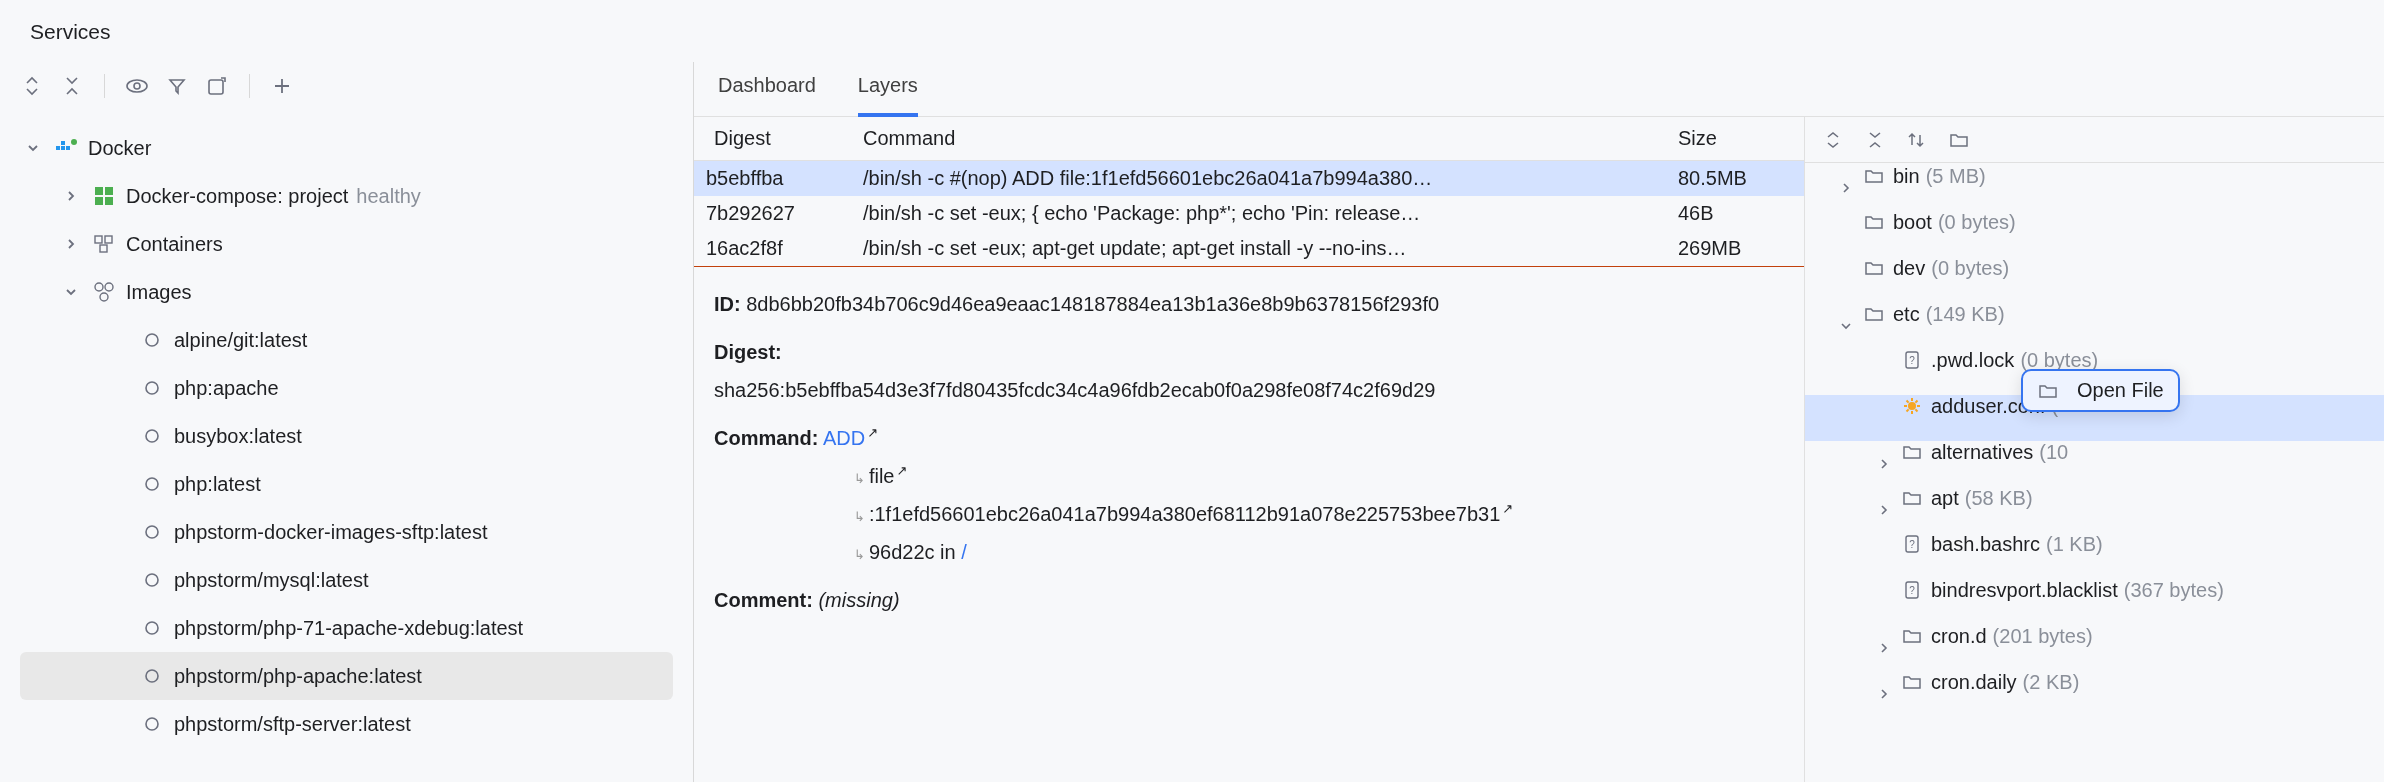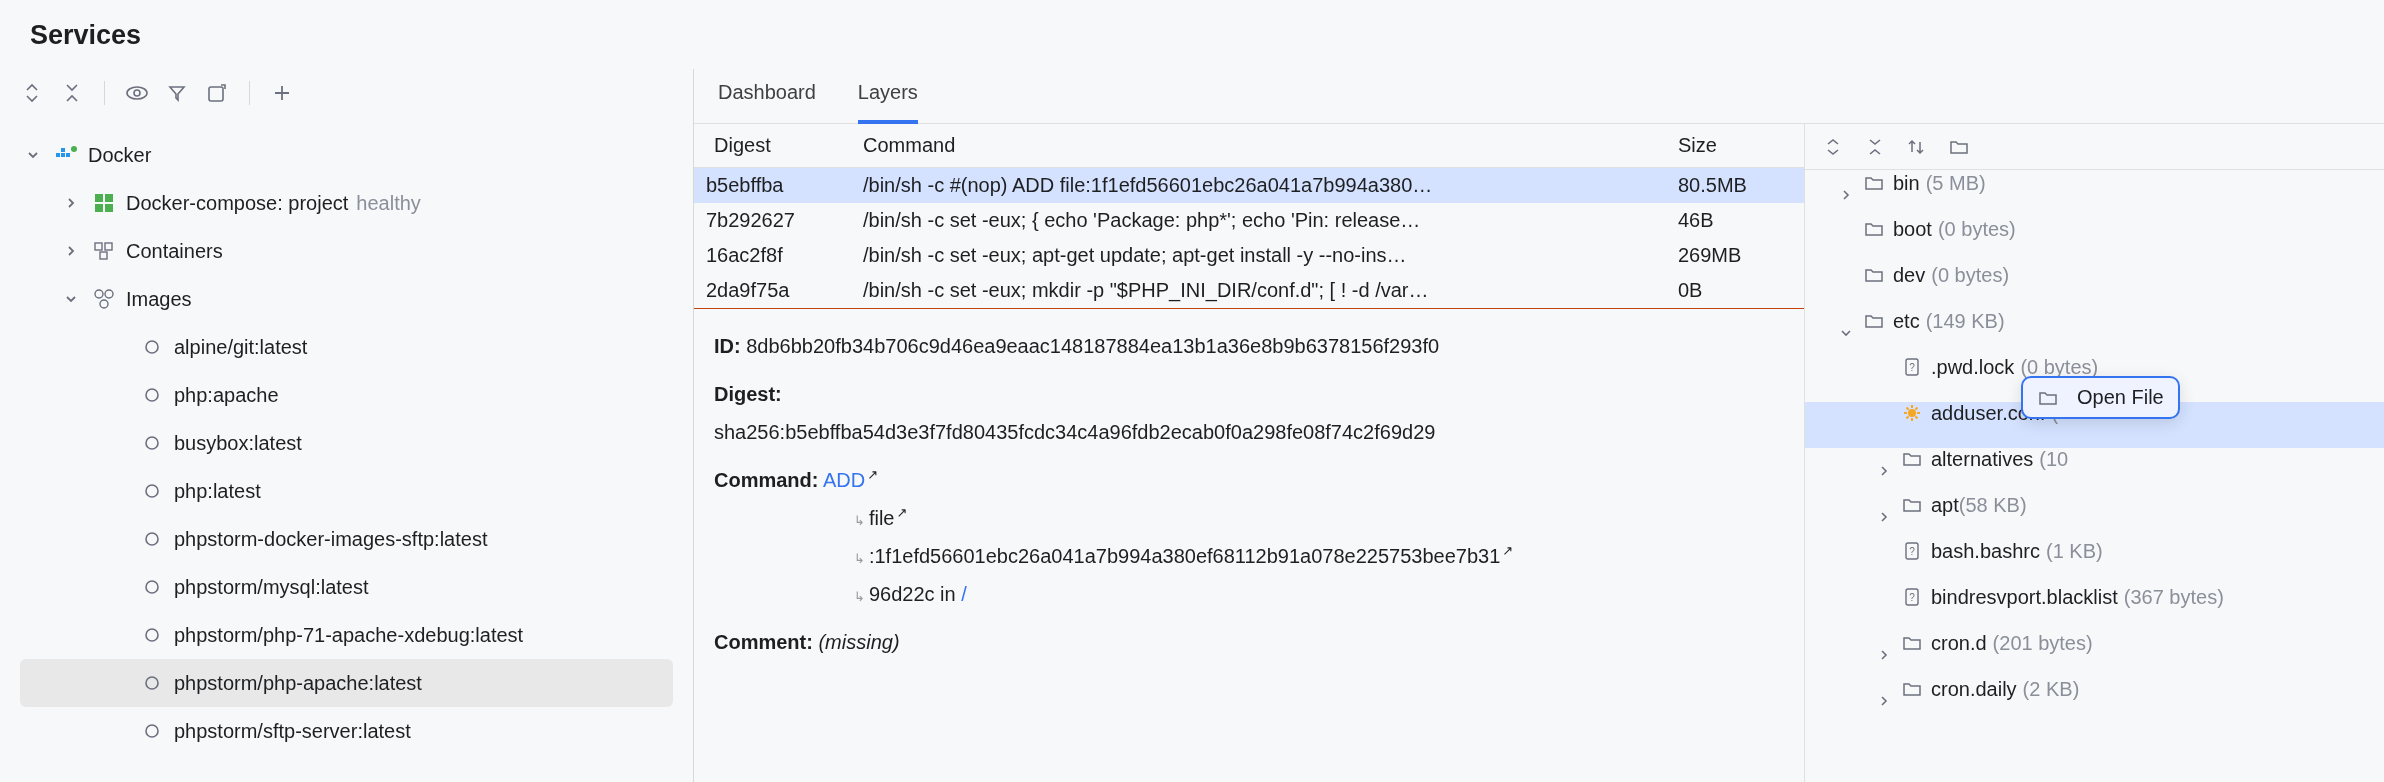--- a/index.html
+++ b/index.html
@@ -11,22 +11,22 @@
     body {
       background: #f7f8fa;
       width: 2384px;
       height: 782px;
       overflow: hidden;
       font-size: 20px;
       color: #1e1f22;
     }
     .header {
       padding: 20px 30px 18px 30px;
-      font-weight: 700;
-      font-size: 27px;
+      font-weight: 400;
+      font-size: 21px;
     }
     .main-container {
       display: flex;
       height: calc(100% - 60px);
     }
     .left-panel {
       width: 694px;
       border-right: 1px solid #d8d8d8;
       display: flex;
       flex-direction: column;
@@ -427,25 +427,20 @@
           <div class="table-row">
             <div class="td-digest">7b292627</div>
             <div class="td-command">/bin/sh -c set -eux; { echo 'Package: php*'; echo 'Pin: release…</div>
             <div class="td-size">46B</div>
           </div>
           <div class="table-row">
             <div class="td-digest">16ac2f8f</div>
             <div class="td-command">/bin/sh -c set -eux; apt-get update; apt-get install -y --no-ins…</div>
             <div class="td-size">269MB</div>
           </div>
-          <div class="table-row">
-            <div class="td-digest">2da9f75a</div>
-            <div class="td-command">/bin/sh -c set -eux; mkdir -p "$PHP_INI_DIR/conf.d"; [ ! -d /var…</div>
-            <div class="td-size">0B</div>
-          </div>
         </div>
 
         <div class="details">
           <div>
             <strong>ID:</strong>
             <span>8db6bb20fb34b706c9d46ea9eaac148187884ea13b1a36e8b9b6378156f293f0</span>
           </div>
           <div style="margin-top:10px">
             <strong>Digest:</strong>
           </div>
@@ -579,21 +574,21 @@
                 <svg width="10" height="10" viewBox="0 0 10 10">
                   <path d="M3 1 L7 5 L3 9" stroke="#6c707e" stroke-width="1.6" fill="none"></path>
                 </svg>
               </span>
               <span class="folder-icon">
                 <svg width="20" height="16" viewBox="0 0 20 16">
                   <path d="M2 3 L7 3 L9 5 L18 5 L18 14 L2 14 Z" stroke="#6c707e" stroke-width="1.5" fill="none"></path>
                 </svg>
               </span>
               <span>apt</span>
-              <span class="muted" style="">(58 KB)</span>
+              <span class="muted" style="margin-left:6px">(58 KB)</span>
             </div>
             <div class="file-row lvl-b">
               <span class="file-chevron"></span>
               <span class="folder-icon">
                 <svg width="18" height="20" viewBox="0 0 18 20">
                   <rect x="3" y="2" width="12" height="16" rx="2" stroke="#6c707e" stroke-width="1.4" fill="none"></rect>
                   <text x="9" y="14" text-anchor="middle" font-size="10" fill="#6c707e">?</text>
                 </svg>
               </span>
               <span>bash.bashrc</span>

